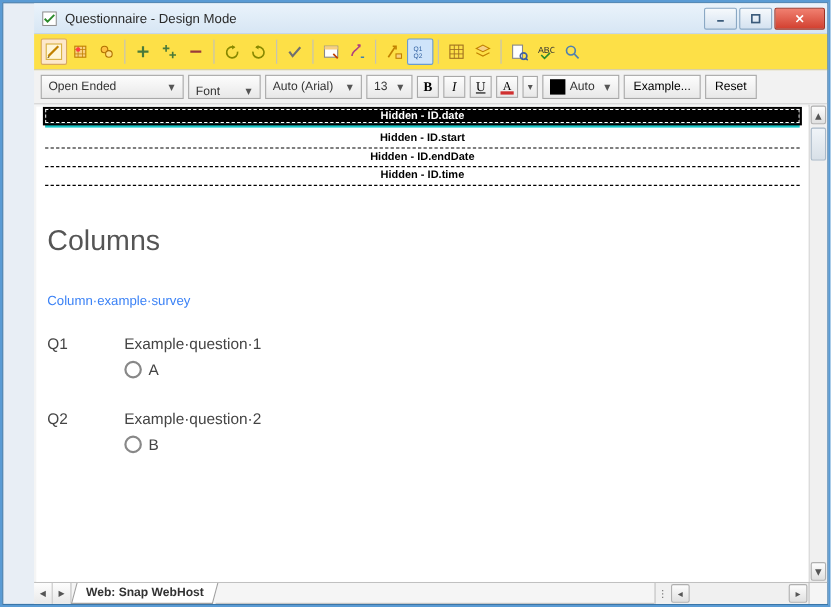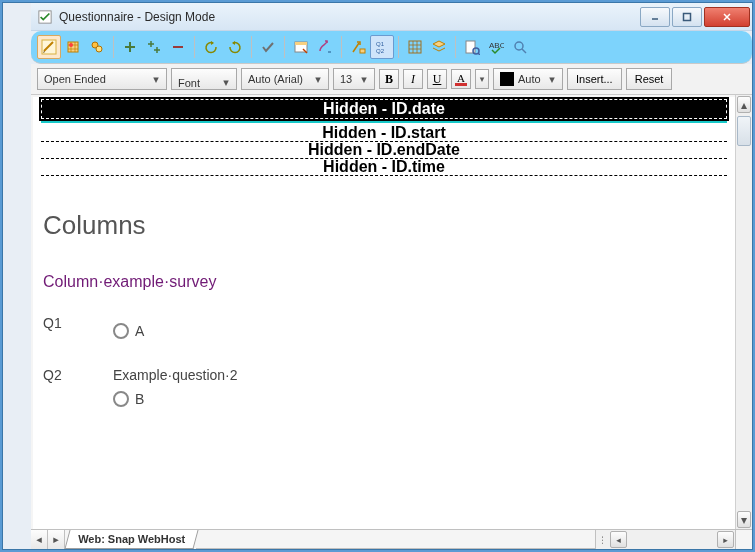--- a/index.html
+++ b/index.html
@@ -40,27 +40,26 @@
     background: linear-gradient(#f6f9fc,#d4e2f0);
     border: 1px solid #8aa8c4;
     border-radius: 2px;
     display: flex; align-items: center; justify-content: center;
     color: #3a5a7a;
   }
   .win-btn.close { background: linear-gradient(#f08070,#d24030); color:#fff; border-color:#a03020; width: 46px; }
   .win-btn svg { width: 10px; height: 10px; }
 
   .toolbar {
-    background: #7dd3fc;
+    background: #fde047;
     border-bottom: 1px solid #c9c9c9;
     padding: 4px 6px;
     display: flex;
     align-items: center;
     gap: 0;
-    border-radius: 10px;
   }
   .tool-btn {
     width: 24px; height: 24px;
     border: 1px solid transparent;
     border-radius: 2px;
     display: flex; align-items: center; justify-content: center;
     background: transparent;
   }
   .tool-btn.active { background:#fde8cc; border-color:#d8a860; }
   .tool-btn.toggled { background:#cfe4fa; border-color:#6a9bd0; }
@@ -143,21 +142,21 @@
   }
   .v-scroll .sb-track { flex:1; position:relative; }
   .v-scroll .sb-thumb {
     position:absolute; top:2px; left:1px; right:1px; height:30px;
     background: linear-gradient(#f0f4f8,#d8e0e8);
     border:1px solid #a8b8c8; border-radius:2px;
   }
 
   .hidden-row {
     font-family: Arial, sans-serif;
-    font-size: 16px;
+    font-size: 10px;
     font-weight: bold;
     text-align: center;
     padding: 0 4px;
     white-space: nowrap;
     overflow: hidden;
   }
   .hidden-row.sel {
     background:#000; color:#fff;
     border: 1px dashed #fff;
     outline: 2px solid #000;
@@ -174,21 +173,21 @@
     line-height: 14px;
   }
   .dashfill { display:inline-block; }
 
   .survey-body {
     padding: 24px 10px 10px 10px;
     font-family: Arial, sans-serif;
     color: #444;
   }
   .h1 { font-size: 26px; color:#555; margin: 10px 0 32px 0; font-weight: normal; }
-  .sub { font-size: 16px; margin: 0 0 24px 0; color:#701a75; }
+  .sub { font-size: 12px; margin: 0 0 24px 0; color:#3b82f6; }
   .qrow { display: flex; margin-bottom: 8px; font-size: 14px; }
   .qnum { width: 70px; }
   .qbody { flex:1; }
   .opt { display:flex; align-items:center; gap:6px; margin-top:8px; margin-bottom: 20px; }
   .radio { width:16px; height:16px; border:2px solid #888; border-radius:50%; }
 
   .bottom-bar {
     height: 20px;
     display:flex;
     align-items:stretch;
@@ -412,21 +411,21 @@
           <rect x="2" y="12" width="12" height="3" fill="#d03030"></rect>
         </svg>
     </div>
     <div class="fmt-btn" style="width:14px;font-size:9px;color:#555;">▾</div>
     <div class="dropdown dd-color">
       <span class="colorswatch"></span>
       <span>Auto</span>
       <span style="flex:1"></span>
       <span class="dd-arrow">▾</span>
     </div>
-    <div class="btn-txt">Insert...</div>
+    <div class="btn-txt">Example...</div>
     <div class="btn-txt">Reset</div>
   </div>
 
   <div class="workspace">
     <div class="canvas">
 
       <div class="hidden-row sel">
         <span class="dashfill">Hidden - ID.date</span>
       </div>
       <div class="hidden-row tealbar"></div>
@@ -440,20 +439,21 @@
         <span class="dashfill">Hidden - ID.time</span>
       </div>
 
       <div class="survey-body">
         <div class="h1">Columns</div>
         <div class="sub">Column·example·survey</div>
 
         <div class="qrow">
           <div class="qnum">Q1</div>
           <div class="qbody">
+            <div>Example·question·1</div>
             <div class="opt">
               <span class="radio"></span>
               <span>A</span>
             </div>
           </div>
         </div>
 
         <div class="qrow">
           <div class="qnum">Q2</div>
           <div class="qbody">

